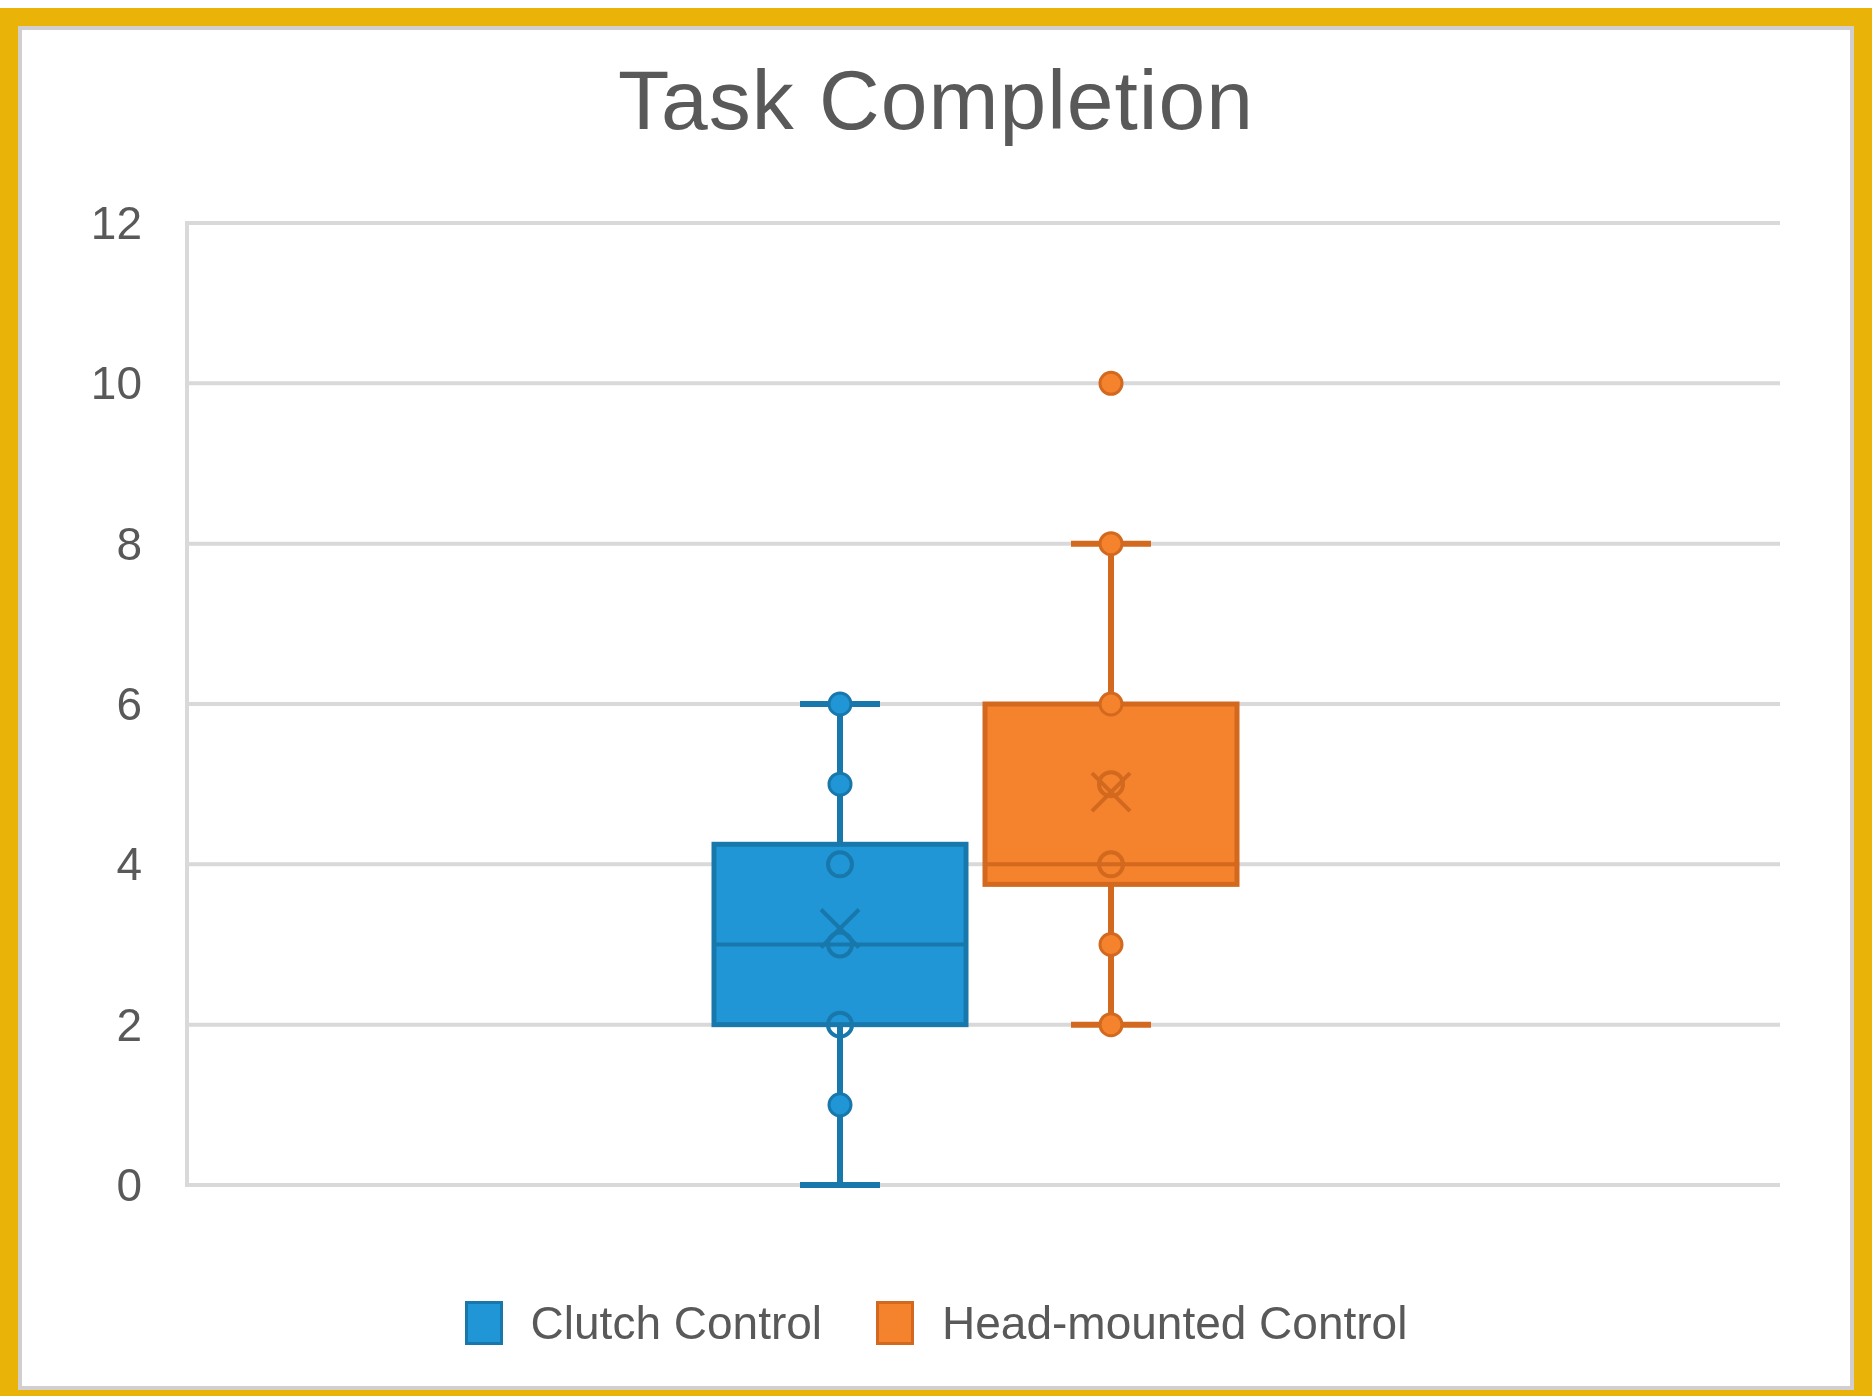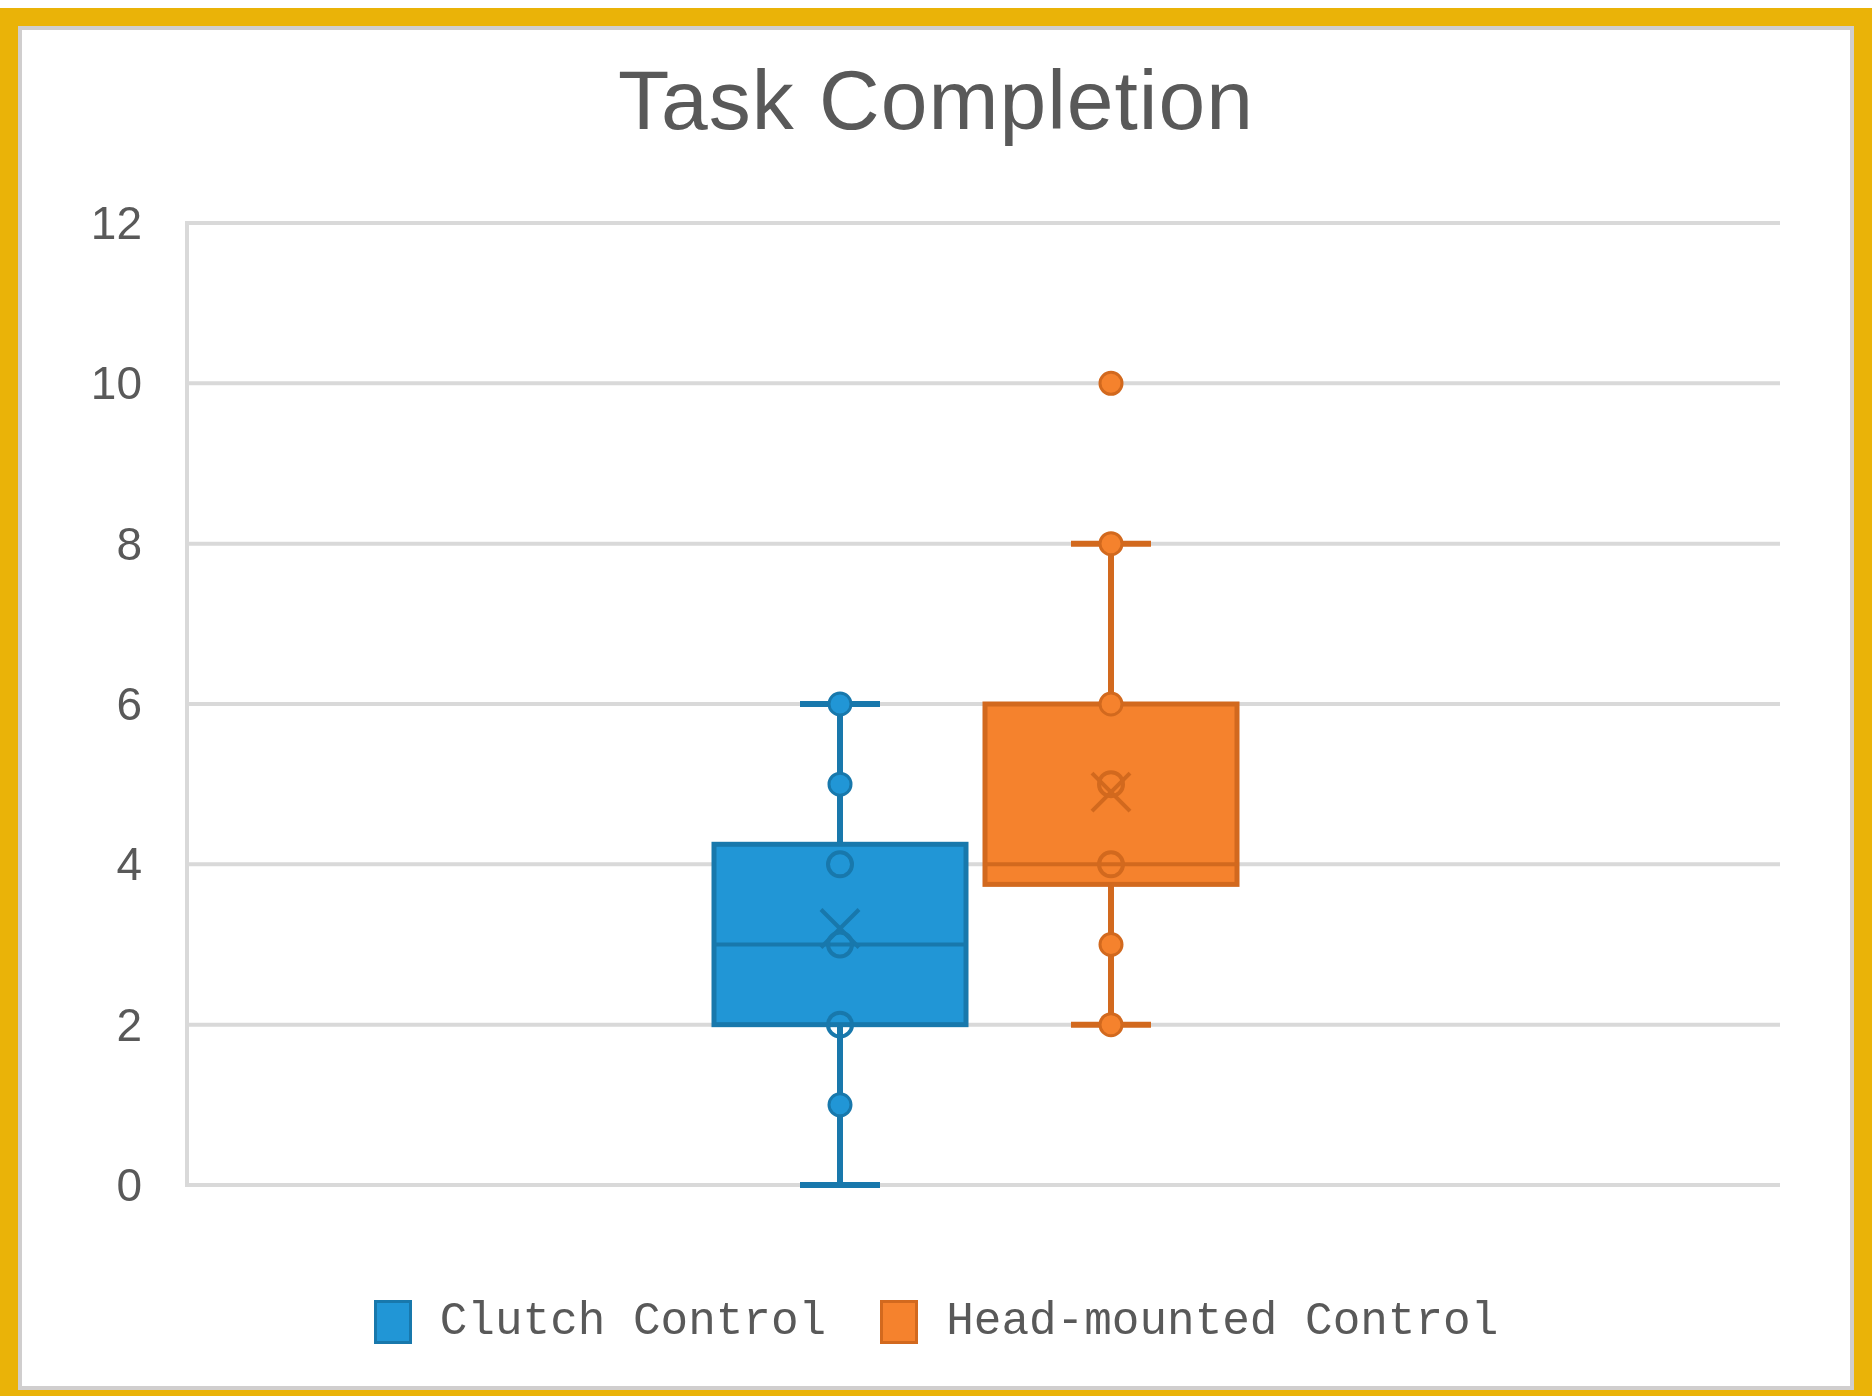--- a/index.html
+++ b/index.html
@@ -49,21 +49,20 @@
     width: 100%;
     display: flex;
     justify-content: center;
     align-items: center;
     gap: 54px;
   }
   .legend-item {
     display: flex;
     align-items: center;
     gap: 28px;
-    font-family: Liberation Mono, monospace;
   }
   .legend-swatch {
     display: inline-block;
     width: 38px;
     height: 44px;
     box-sizing: border-box;
   }
   .legend-label {
     font-size: 46px;
     color: #595959;

